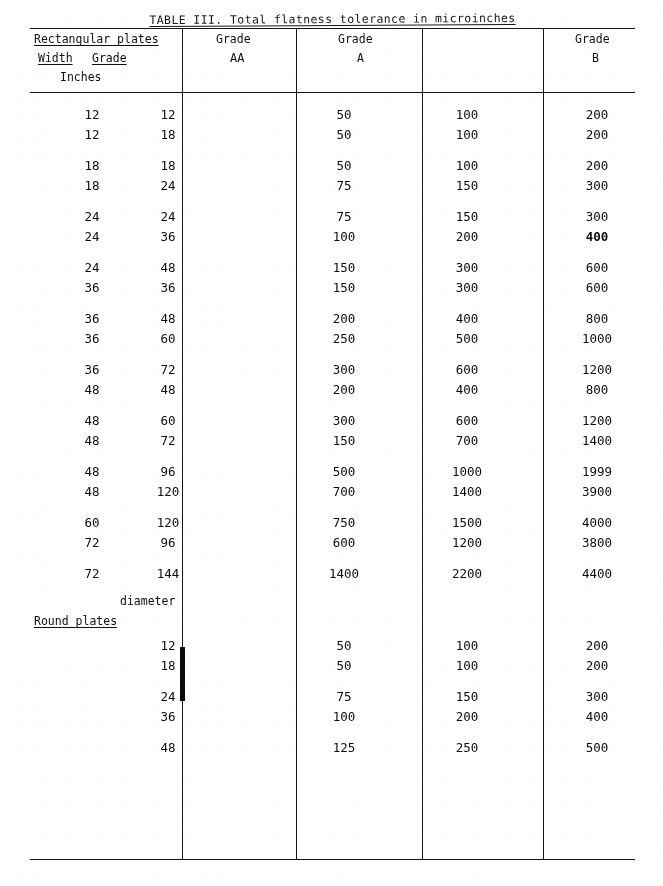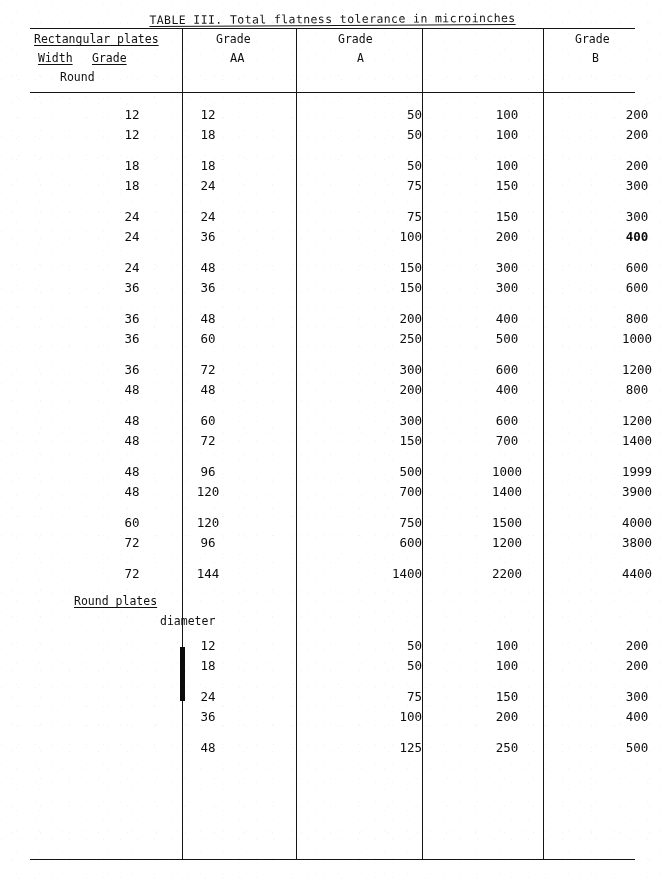--- a/index.html
+++ b/index.html
@@ -95,37 +95,36 @@
   .th-gA-2   { left: 327px; top: 22px; }
   .th-gB-1   { left: 545px; top: 3px; }
   .th-gB-2   { left: 562px; top: 22px; }
 
   
   .tbody {
     position: absolute;
     left: 0; right: 0;
     top: 64px;
     bottom: 0;
-    margin-left: 40px;
   }
   .row {
     position: relative;
     height: 20px;
     font-size: 12.5px;
     font-family: "DejaVu Sans Mono", monospace;
     color: #121212;
   }
   .row.gap { height: 11px; }
   .cell {
     position: absolute;
     white-space: nowrap;
   }
   .c-width  { left: 42px;  width: 40px; text-align: center; }
   .c-length { left: 118px; width: 40px; text-align: center; }
-  .c-aa     { left: 304px; width: 48px; text-align: right; }
+  .c-aa     { left: 290px; width: 48px; text-align: center; }
   .c-a      { left: 412px; width: 50px; text-align: center; }
   .c-b      { left: 540px; width: 54px; text-align: center; }
 
   .c-b.bold { font-weight: bold; }
 
   
   .round-head {
     position: relative;
     height: 20px;
     font-size: 11.5px;
@@ -179,21 +178,21 @@
     <div class="vrule r1"></div>
     <div class="vrule r2"></div>
     <div class="vrule r3"></div>
     <div class="vrule r4"></div>
     <div class="hrule-head"></div>
 
     <div class="thead">
       <div class="th th-rect underline">Rectangular plates</div>
       <div class="th th-width underline">Width</div>
       <div class="th th-length underline">Grade</div>
-      <div class="th th-inches">Round</div>
+      <div class="th th-inches">Inches</div>
       <div class="th th-gAA-1">Grade</div>
       <div class="th th-gAA-2">AA</div>
       <div class="th th-gA-1">Grade</div>
       <div class="th th-gA-2">A</div>
       <div class="th th-gB-1">Grade</div>
       <div class="th th-gB-2">B</div>
     </div>
 
     <div class="tbody">
 
@@ -340,24 +339,24 @@
             <div class="cell c-length">144</div>
             <div class="cell c-aa">1400</div>
             <div class="cell c-a">2200</div>
             <div class="cell c-b">4400</div>
           </div>
         </div>
 
       <div style="height:8px"></div>
 
       <div class="round-head">
-        <div class="round-label">Round plates</div>
+        <div class="diameter-label">diameter</div>
       </div>
       <div class="round-head">
-        <div class="diameter-label">diameter</div>
+        <div class="round-label">Round plates</div>
       </div>
 
       <div style="height:4px"></div>
 
       <div id="round-rows">
           <div class="row">
             <div class="cell c-length">12</div>
             <div class="cell c-aa">50</div>
             <div class="cell c-a">100</div>
             <div class="cell c-b">200</div>

